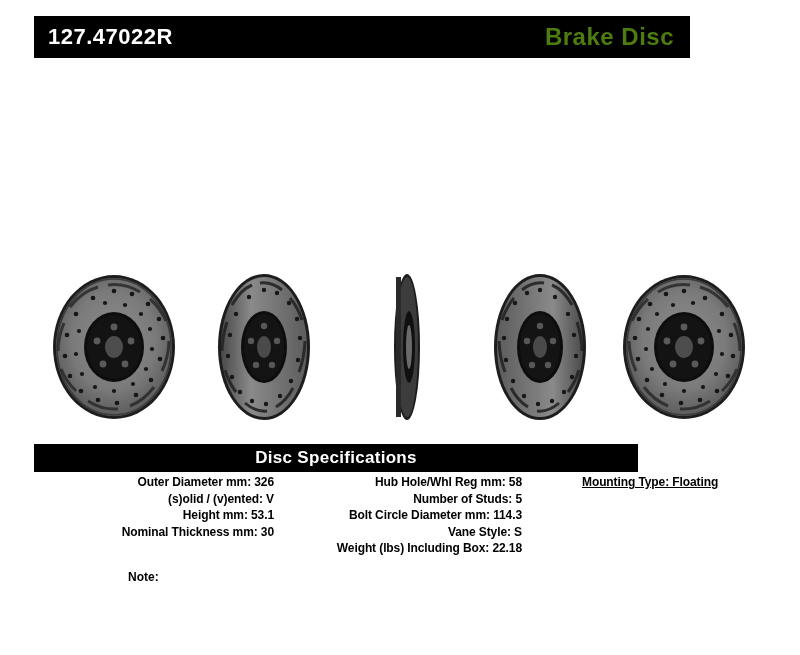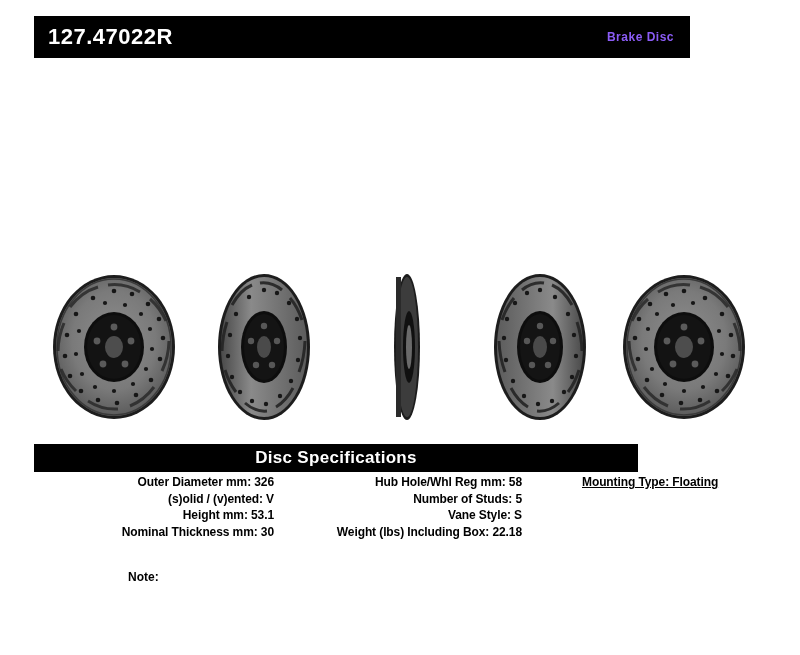--- a/index.html
+++ b/index.html
@@ -38,22 +38,22 @@
     padding: 0 16px 0 14px;
   }
   .part-number {
     color: #ffffff;
     font-size: 22px;
     font-weight: bold;
     letter-spacing: 0.5px;
     font-family: "Liberation Sans", sans-serif;
   }
   .header-title {
-    color: #8b5cf6;
-    font-size: 12px;
+    color: #4d7c0f;
+    font-size: 24px;
     font-weight: bold;
     letter-spacing: 0.5px;
   }
 
   
   .rotor-area {
     position: absolute;
     left: 34px;
     top: 255px;
     width: 732px;
@@ -387,20 +387,21 @@
     <div class="col col-left">
       <div class="spec-line">Outer Diameter mm: 326</div>
       <div class="spec-line">(s)olid / (v)ented: V</div>
       <div class="spec-line">Height mm: 53.1</div>
       <div class="spec-line">Nominal Thickness mm: 30</div>
     </div>
 
     <div class="col col-mid">
       <div class="spec-line">Hub Hole/Whl Reg mm: 58</div>
       <div class="spec-line">Number of Studs: 5</div>
+      <div class="spec-line">Bolt Circle Diameter mm: 114.3</div>
       <div class="spec-line">Vane Style: S</div>
       <div class="spec-line">Weight (lbs) Including Box: 22.18</div>
     </div>
 
     <div class="col col-right">
       <div class="spec-line">Mounting Type: Floating</div>
     </div>
 
   </div>
 

